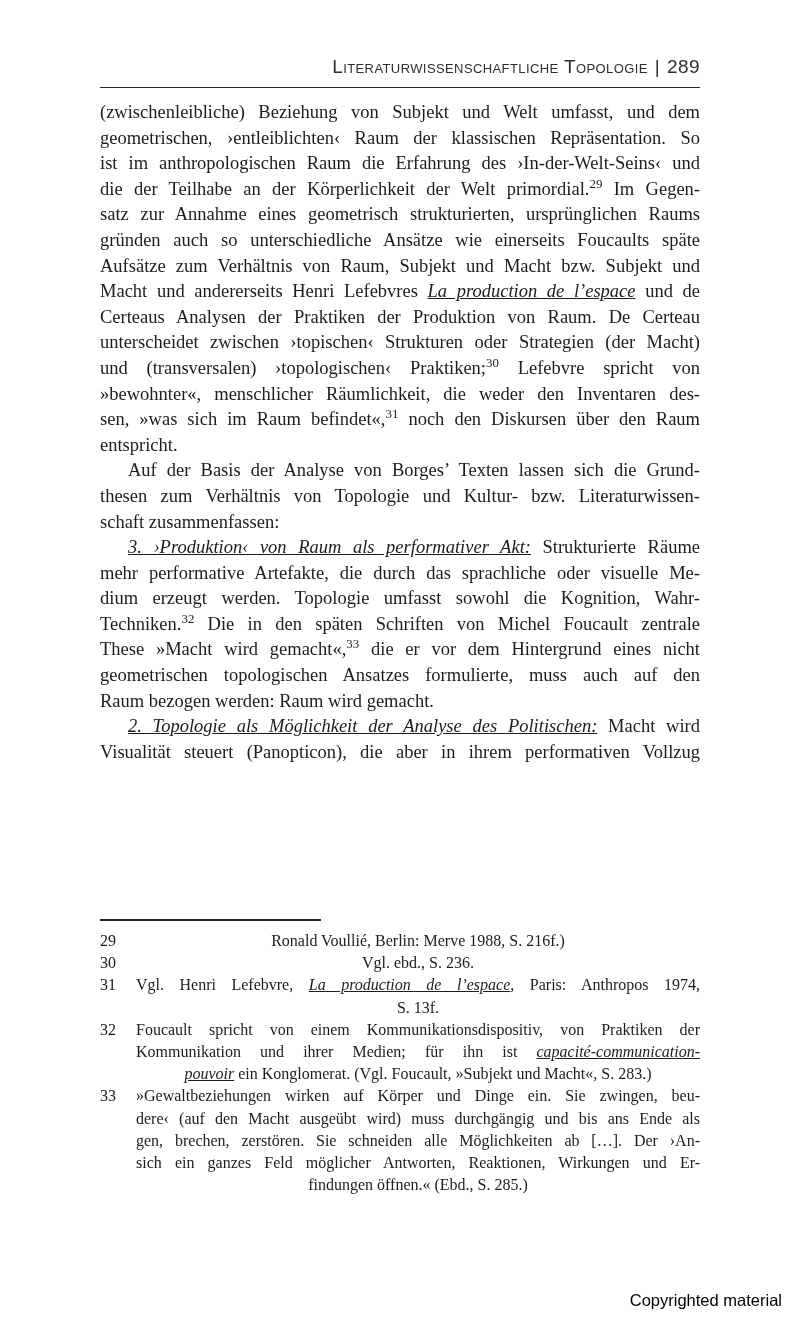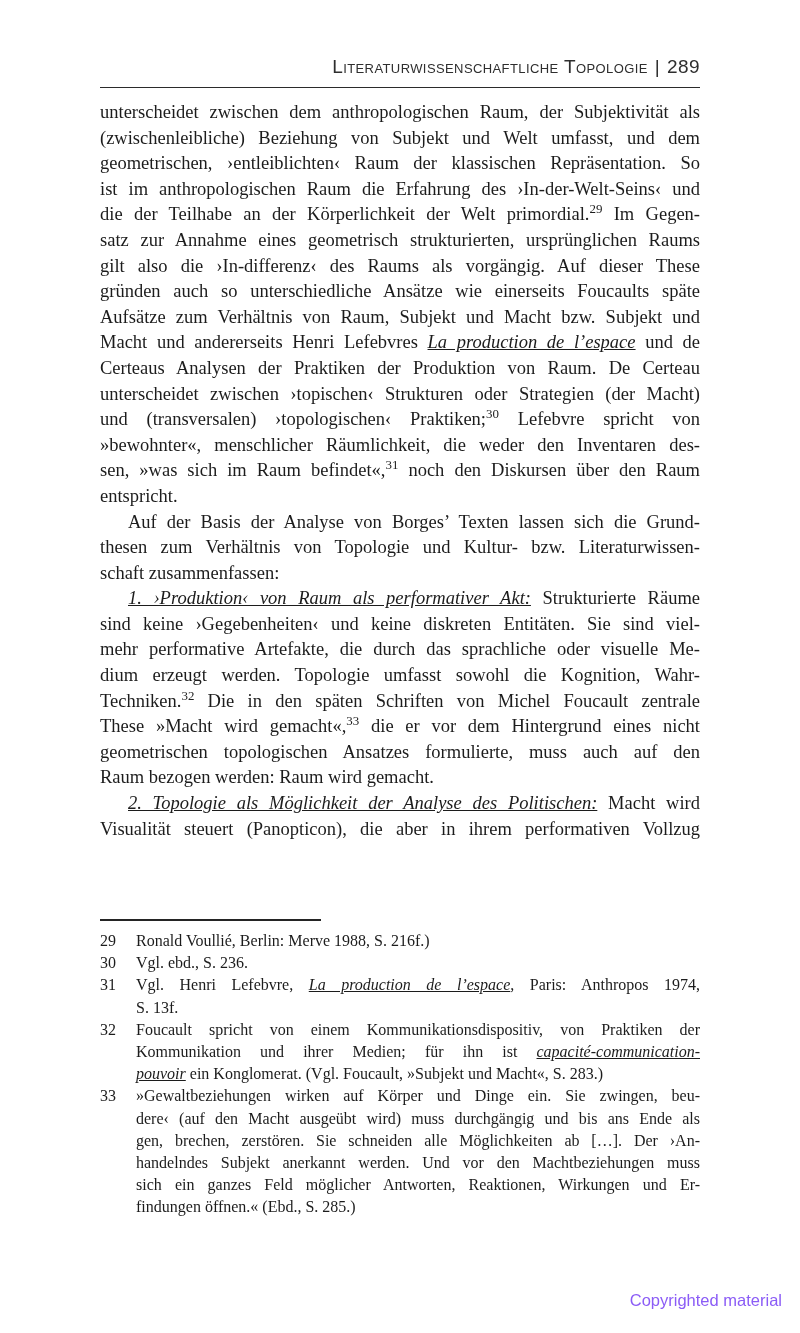--- a/index.html
+++ b/index.html
@@ -56,74 +56,71 @@
     width: 221px;
     height: 2px;
     background: #242424;
   }
   .footnotes {
     position: absolute;
     left: 100px;
     top: 930px;
     width: 600px;
   }
-  .footnotes .tline { font-size: 16px; line-height: 22.2px; }
+  .footnotes .tline { font-size: 16px; line-height: 22.2px; text-align: center; }
   .fn-row { display: flex; align-items: flex-start; }
   .fn-num {
     flex: 0 0 36px;
     width: 36px;
     font-size: 16px;
     line-height: 22.2px;
   }
   .fn-text { flex: 1 1 auto; min-width: 0; }
   .watermark {
     position: absolute;
     right: 18px;
     top: 1291px;
     font-family: "Liberation Sans", sans-serif;
     font-size: 16.5px;
-    color: #8b5cf6;
+    color: #000000;
   }
 </style>
 </head>
 <body>
 
 <div class="page">
   <div class="header">
     <span class="running-head">Literaturwissenschaftliche Topologie</span><span class="header-sep">|</span><span class="page-number">289</span>
   </div>
   <div class="header-rule"></div>
 
   <div class="body-text" id="body-text">
       <div class="para">
-        <div class="tline just"><span>unterscheidet zwischen dem anthropologischen Raum, der Subjektivität als</span></div>
         <div class="tline just"><span>(zwischenleibliche) Beziehung von Subjekt und Welt umfasst, und dem</span></div>
         <div class="tline just"><span>geometrischen, ›entleiblichten‹ Raum der klassischen Repräsentation. So</span></div>
         <div class="tline just"><span>ist im anthropologischen Raum die Erfahrung des ›In-der-Welt-Seins‹ und</span></div>
         <div class="tline just"><span>die der Teilhabe an der Körperlichkeit der Welt primordial.</span><span class="sup">29</span><span> Im Gegen-</span></div>
         <div class="tline just"><span>satz zur Annahme eines geometrisch strukturierten, ursprünglichen Raums</span></div>
-        <div class="tline just"><span>gilt also die ›In-differenz‹ des Raums als vorgängig. Auf dieser These</span></div>
         <div class="tline just"><span>gründen auch so unterschiedliche Ansätze wie einerseits Foucaults späte</span></div>
         <div class="tline just"><span>Aufsätze zum Verhältnis von Raum, Subjekt und Macht bzw. Subjekt und</span></div>
         <div class="tline just"><span>Macht und andererseits Henri Lefebvres </span><span class="it">La production de l’espace</span><span> und de</span></div>
         <div class="tline just"><span>Certeaus Analysen der Praktiken der Produktion von Raum. De Certeau</span></div>
         <div class="tline just"><span>unterscheidet zwischen ›topischen‹ Strukturen oder Strategien (der Macht)</span></div>
         <div class="tline just"><span>und (transversalen) ›topologischen‹ Praktiken;</span><span class="sup">30</span><span> Lefebvre spricht von</span></div>
         <div class="tline just"><span>»bewohnter«, menschlicher Räumlichkeit, die weder den Inventaren des-</span></div>
         <div class="tline just"><span>sen, »was sich im Raum befindet«,</span><span class="sup">31</span><span> noch den Diskursen über den Raum</span></div>
         <div class="tline"><span>entspricht.</span></div>
       </div>
       <div class="para">
         <div class="tline just indent"><span>Auf der Basis der Analyse von Borges’ Texten lassen sich die Grund-</span></div>
         <div class="tline just"><span>thesen zum Verhältnis von Topologie und Kultur- bzw. Literaturwissen-</span></div>
         <div class="tline"><span>schaft zusammenfassen:</span></div>
       </div>
       <div class="para">
-        <div class="tline just indent"><span class="it">1. ›Produktion‹ von Raum als performativer Akt:</span><span> Strukturierte Räume</span></div>
-        <div class="tline just"><span>sind keine ›Gegebenheiten‹ und keine diskreten Entitäten. Sie sind viel-</span></div>
+        <div class="tline just indent"><span class="it">3. ›Produktion‹ von Raum als performativer Akt:</span><span> Strukturierte Räume</span></div>
         <div class="tline just"><span>mehr performative Artefakte, die durch das sprachliche oder visuelle Me-</span></div>
         <div class="tline just"><span>dium erzeugt werden. Topologie umfasst sowohl die Kognition, Wahr-</span></div>
         <div class="tline just"><span>Techniken.</span><span class="sup">32</span><span> Die in den späten Schriften von Michel Foucault zentrale</span></div>
         <div class="tline just"><span>These »Macht wird gemacht«,</span><span class="sup">33</span><span> die er vor dem Hintergrund eines nicht</span></div>
         <div class="tline just"><span>geometrischen topologischen Ansatzes formulierte, muss auch auf den</span></div>
         <div class="tline"><span>Raum bezogen werden: Raum wird gemacht.</span></div>
       </div>
       <div class="para">
         <div class="tline just indent"><span class="it">2. Topologie als Möglichkeit der Analyse des Politischen:</span><span> Macht wird</span></div>
         <div class="tline just"><span>Visualität steuert (Panopticon), die aber in ihrem performativen Vollzug</span></div>
@@ -158,21 +155,20 @@
           <div class="tline just"><span>Kommunikation und ihrer Medien; für ihn ist </span><span class="it">capacité-communication-</span></div>
           <div class="tline"><span class="it">pouvoir</span><span> ein Konglomerat. (Vgl. Foucault, »Subjekt und Macht«, S. 283.)</span></div>
         </div>
       </div>
       <div class="fn-row">
         <div class="fn-num">33</div>
         <div class="fn-text">
           <div class="tline just"><span>»Gewaltbeziehungen wirken auf Körper und Dinge ein. Sie zwingen, beu-</span></div>
           <div class="tline just"><span>dere‹ (auf den Macht ausgeübt wird) muss durchgängig und bis ans Ende als</span></div>
           <div class="tline just"><span>gen, brechen, zerstören. Sie schneiden alle Möglichkeiten ab […]. Der ›An-</span></div>
-          <div class="tline just"><span>handelndes Subjekt anerkannt werden. Und vor den Machtbeziehungen muss</span></div>
           <div class="tline just"><span>sich ein ganzes Feld möglicher Antworten, Reaktionen, Wirkungen und Er-</span></div>
           <div class="tline"><span>findungen öffnen.« (Ebd., S. 285.)</span></div>
         </div>
       </div>
     </div>
 
   <div class="watermark">Copyrighted material</div>
 </div>
 
 </body></html>

